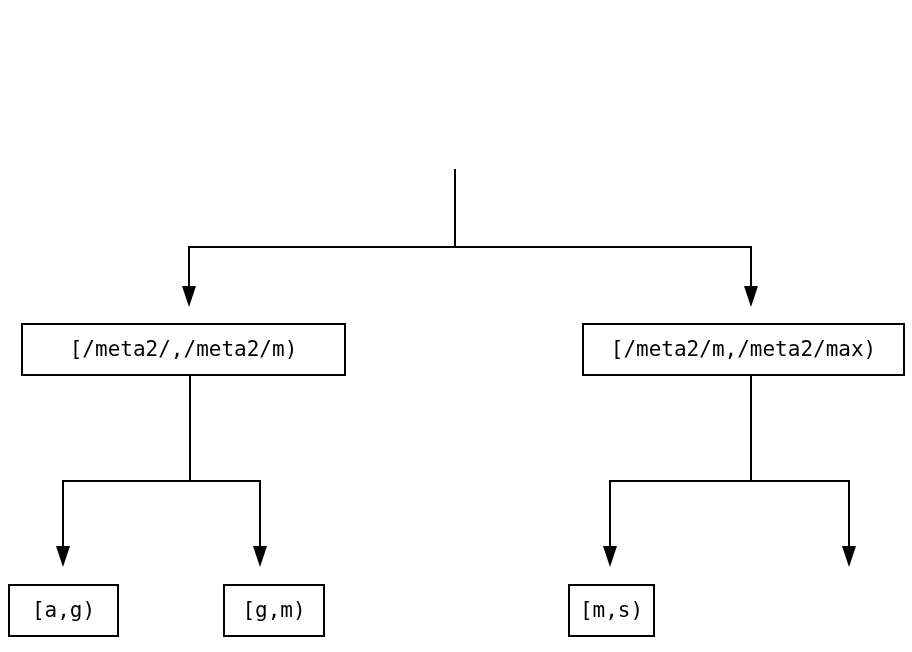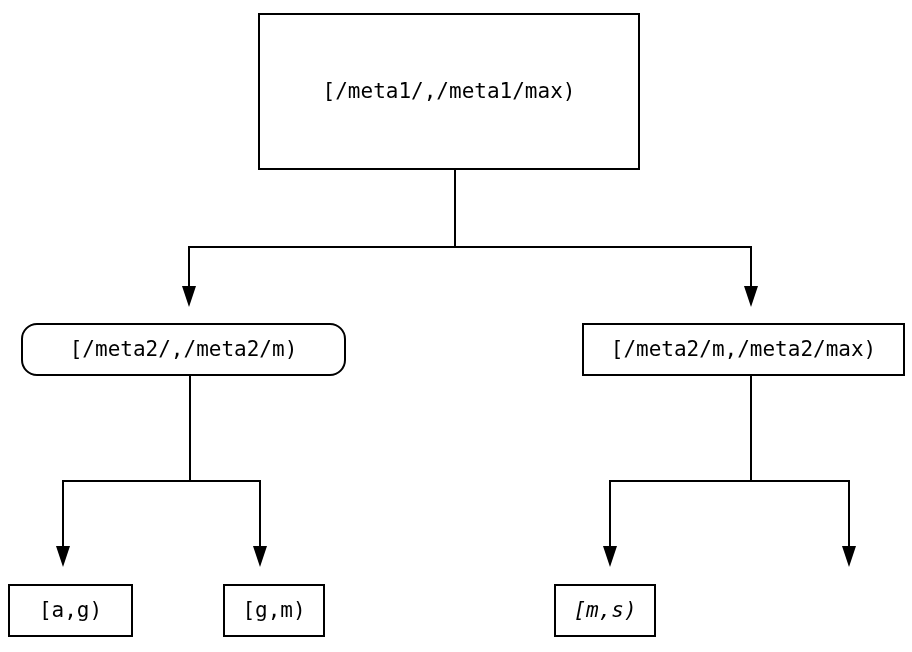--- a/index.html
+++ b/index.html
@@ -38,25 +38,25 @@
     background: #ffffff;
     color: #000000;
     display: flex;
     align-items: center;
     justify-content: center;
     font-size: 21px;
     line-height: 1;
     white-space: pre;
   }
   .node-root      { left: 258px; top: 13px;  width: 382px; height: 157px; }
-  .node-mid-left  { left: 21px;  top: 323px; width: 325px; height: 53px; border-radius: 16px; }
+  .node-mid-left  { left: 21px;  top: 323px; width: 325px; height: 53px; }
   .node-mid-right { left: 582px; top: 323px; width: 323px; height: 53px; }
-  .node-leaf-ag   { left: 8px;   top: 584px; width: 125px; height: 53px; }
+  .node-leaf-ag   { left: 8px;   top: 584px; width: 111px; height: 53px; }
   .node-leaf-gm   { left: 203px; top: 584px; width: 102px; height: 53px; margin-left: 20px; }
-  .node-leaf-ms   { left: 554px; top: 584px; width: 102px; height: 53px; font-style: italic; }
+  .node-leaf-ms   { left: 568px; top: 584px; width: 87px; height: 53px; }
   .node-leaf-smax { left: 779px; top: 584px; width: 126px; height: 53px; }
 </style>
 </head>
 <body>
 
 <div class="canvas">
 
   <svg class="edges-svg" viewBox="0 0 912 652" aria-hidden="true">
 
     <g>
@@ -80,23 +80,20 @@
     <g>
       <line class="edge" x1="751" y1="376" x2="751" y2="481"></line>
       <line class="edge" x1="610" y1="481" x2="849" y2="481"></line>
       <line class="edge" x1="610" y1="480" x2="610" y2="547"></line>
       <line class="edge" x1="849" y1="480" x2="849" y2="547"></line>
       <polygon class="arrowhead" points="603,546 617,546 610,567"></polygon>
       <polygon class="arrowhead" points="842,546 856,546 849,567"></polygon>
     </g>
   </svg>
 
-  <div class="node node-root">
-    <span>[/meta1/,/meta1/max)</span>
-  </div>
 
   <div class="node node-mid-left">
     <span>[/meta2/,/meta2/m)</span>
   </div>
 
   <div class="node node-mid-right">
     <span>[/meta2/m,/meta2/max)</span>
   </div>
 
   <div class="node node-leaf-ag">

